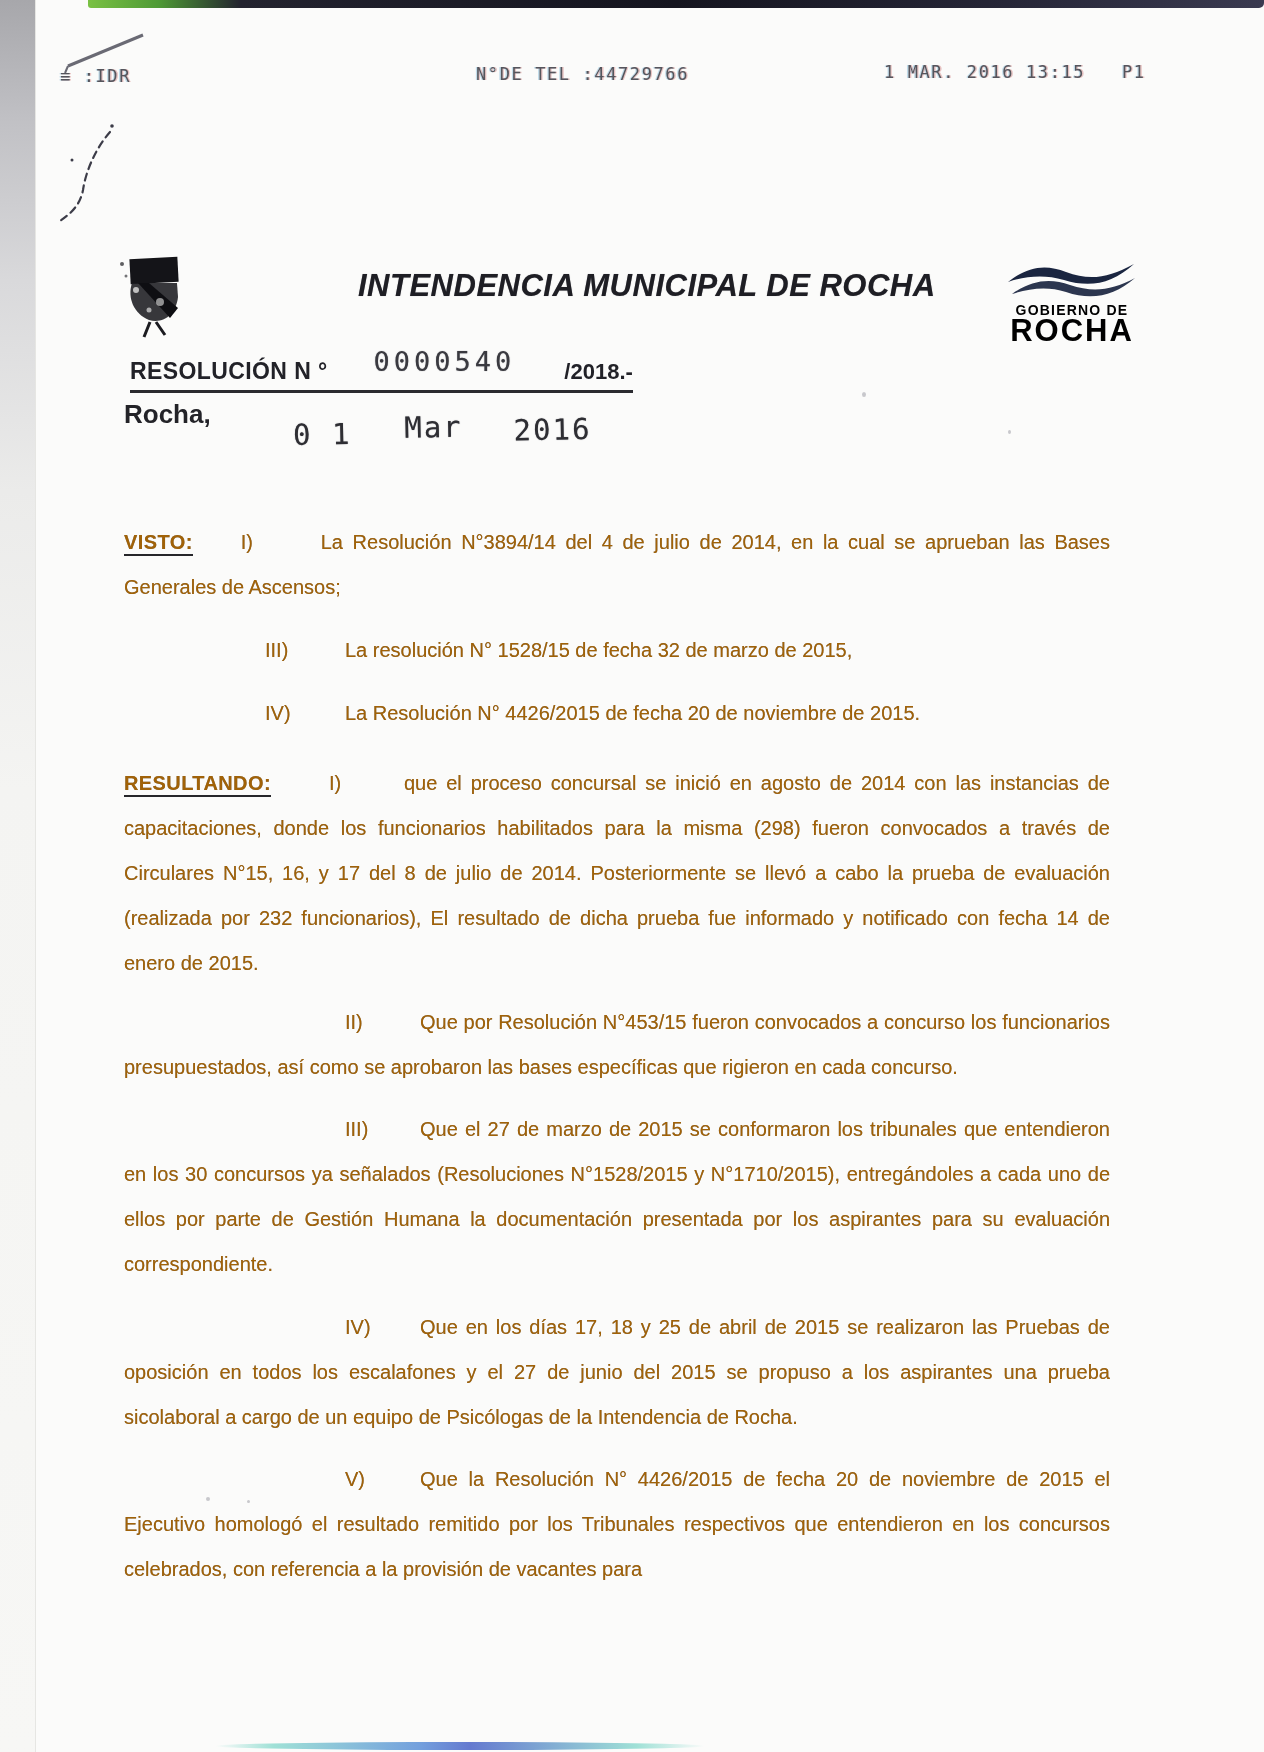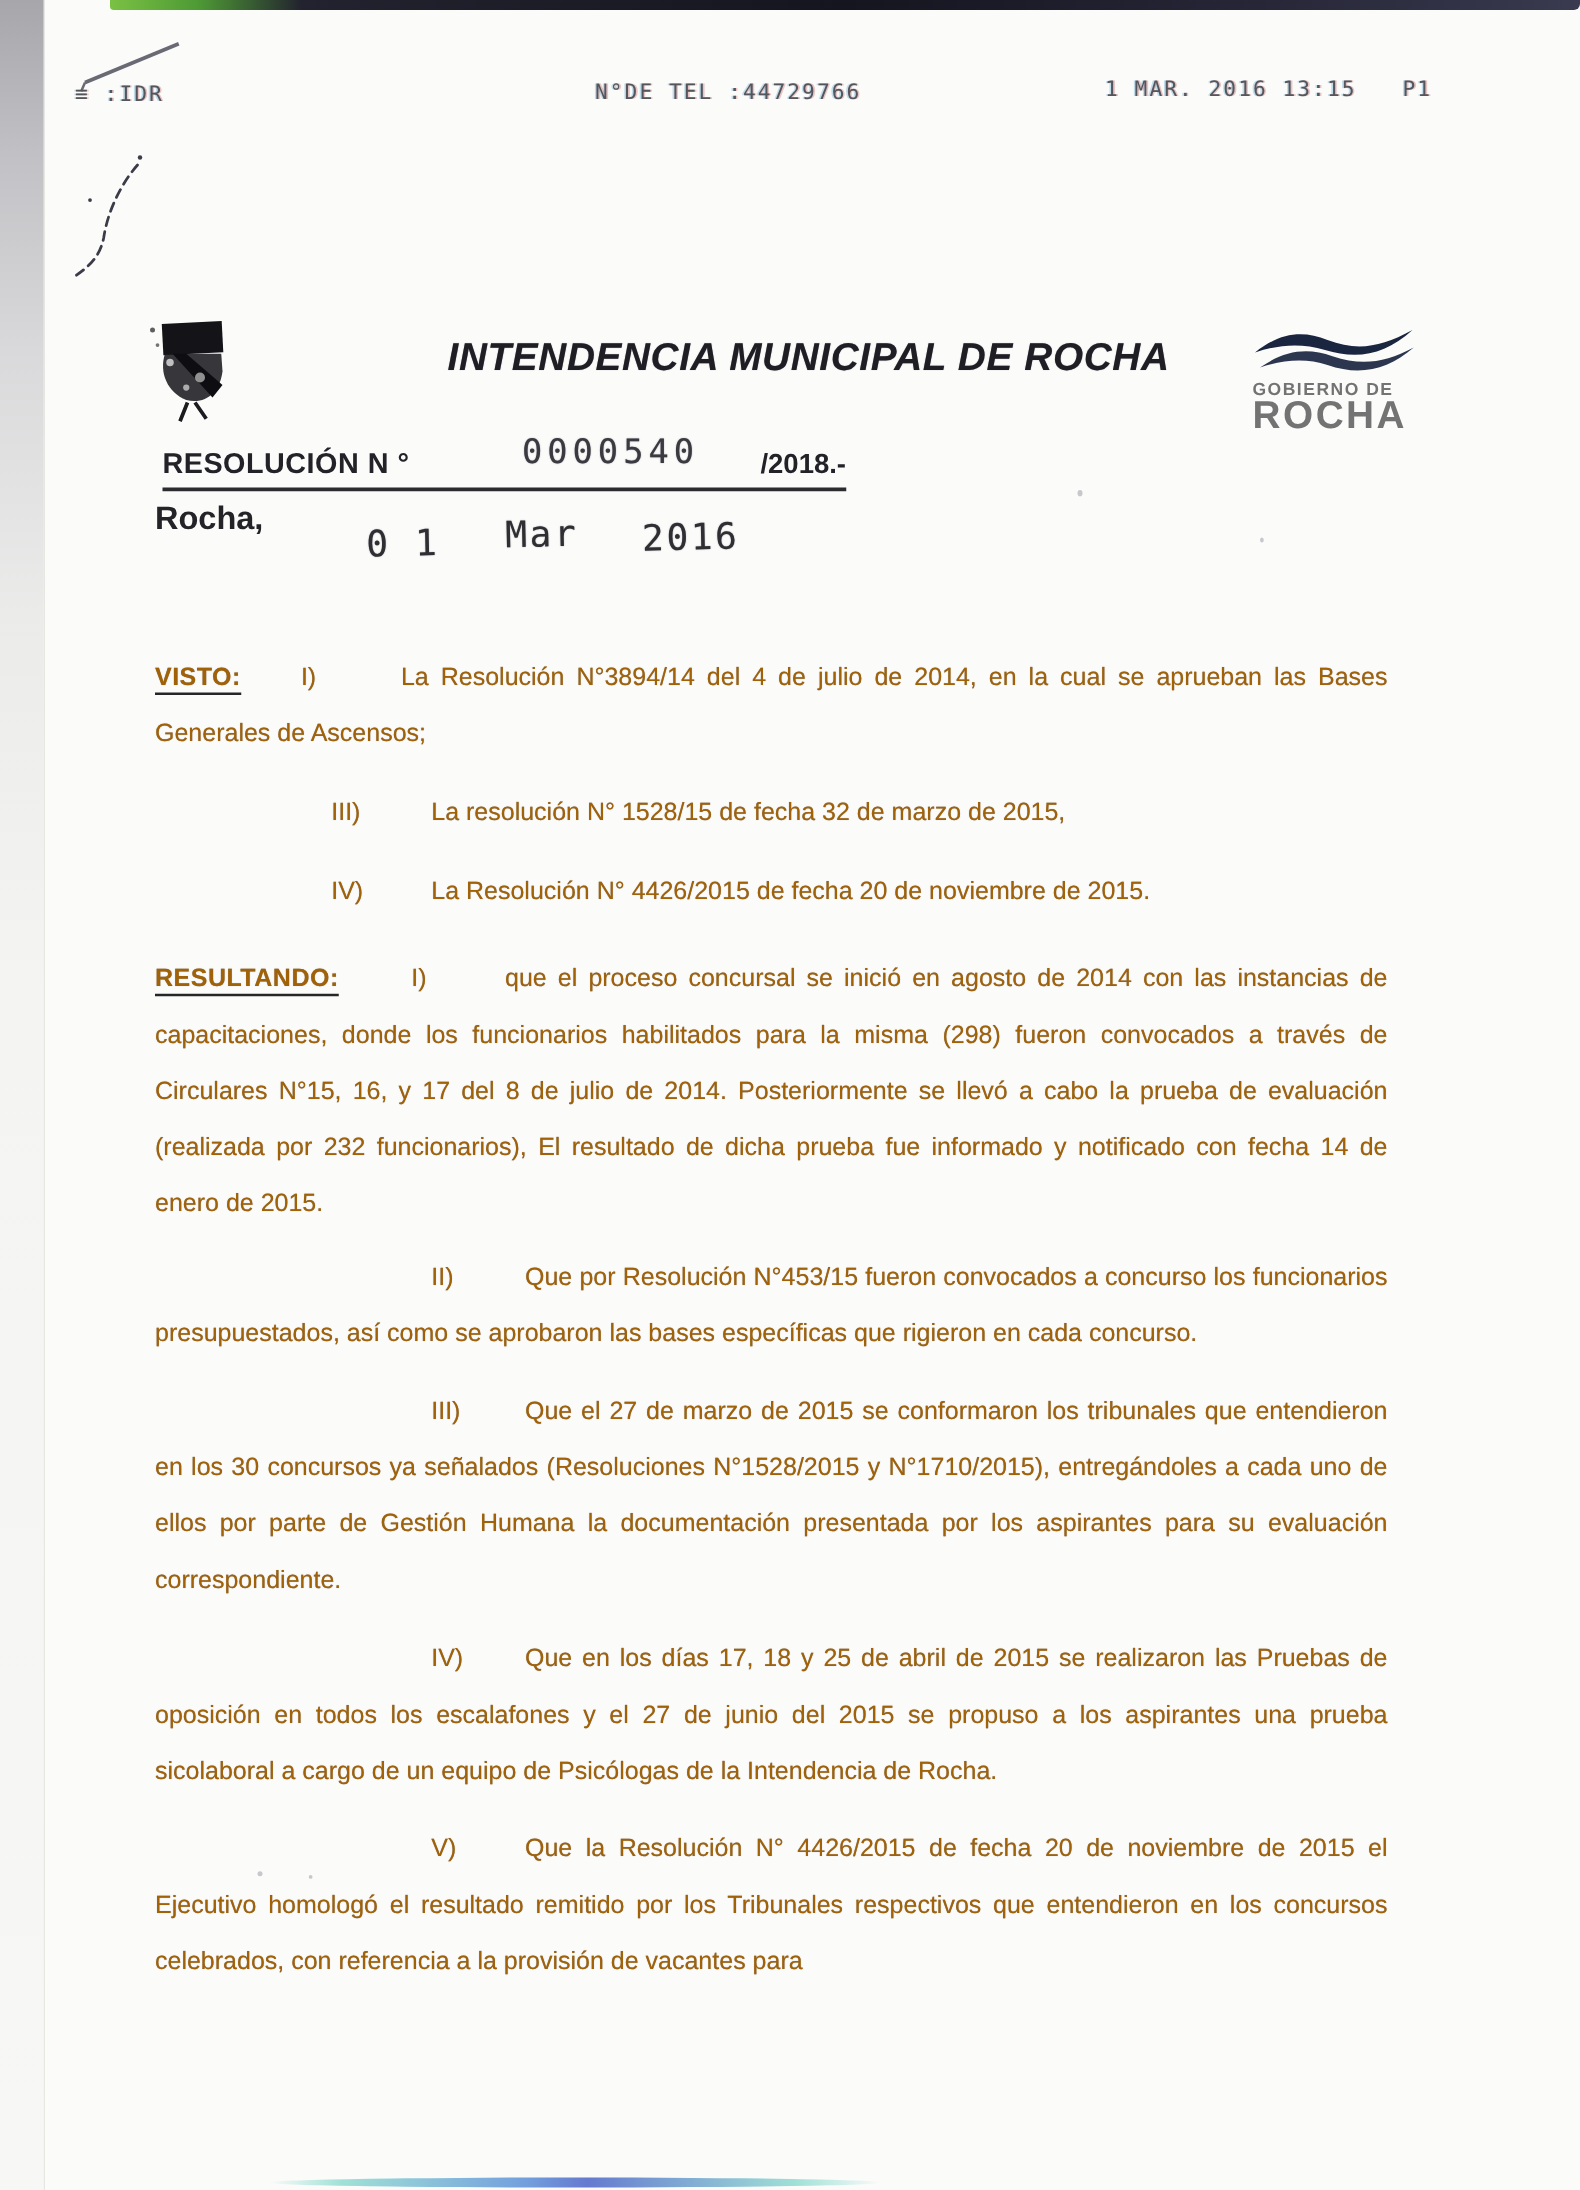--- a/index.html
+++ b/index.html
@@ -47,36 +47,36 @@
   .fax-page     { left:1122px; top:62px; }
 
   
   .emblem { position:absolute; left:116px; top:238px; filter:blur(.5px); }
   .doc-title {
     position:absolute; left:358px; top:268px;
     font-size:31px; font-weight:bold; font-style:italic;
     letter-spacing:.5px; color:#1e1e24; white-space:nowrap;
     text-shadow:0 0 .7px rgba(30,30,40,.55);
   }
-  .rocha-logo { position:absolute; left:1002px; top:258px; width:140px; color:#737373; }
+  .rocha-logo { position:absolute; left:1002px; top:258px; width:140px; text-align:center; color:#000000; }
   .rocha-logo .l1 { font-size:14px; font-weight:bold; letter-spacing:1.2px; margin-top:-4px; }
   .rocha-logo .l2 { font-size:31px; font-weight:bold; letter-spacing:2px; line-height:.85; }
 
   
   .res-line {
     position:absolute; left:130px; top:354px;
     display:flex; align-items:baseline;
     border-bottom:3px solid #2b2b30; padding-bottom:5px;
   }
   .res-label  { font-size:23px; font-weight:bold; letter-spacing:.4px; color:#222228; white-space:nowrap; }
   .res-suffix { font-size:22px; font-weight:bold; color:#222228; }
   .stamp-number {
     font-family:"DejaVu Sans Mono", monospace;
     font-size:27px; letter-spacing:4px; color:#3a3a40;
-    transform:translateY(-8px); text-shadow:0 0 1px rgba(60,60,70,.6);margin-left:44px;
+    transform:translateY(-8px); text-shadow:0 0 1px rgba(60,60,70,.6);
   }
   .sp-inline { display:inline-block; height:1px; }
   .place-line { position:absolute; left:124px; top:399px; font-size:26px; font-weight:bold; color:#232328; }
   .date-stamp {
     position:absolute; left:293px; top:415px;
     font-family:"DejaVu Sans Mono", monospace;
     font-size:29px; color:#2e2e33; letter-spacing:2px;
     transform:rotate(-1.2deg); white-space:nowrap;
     text-shadow:0 0 1px rgba(50,50,60,.55);
   }

